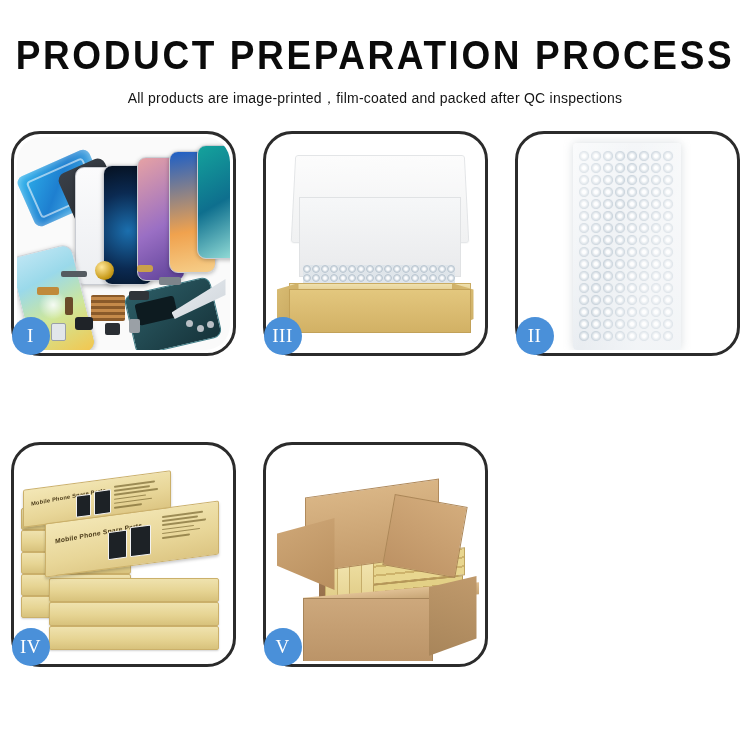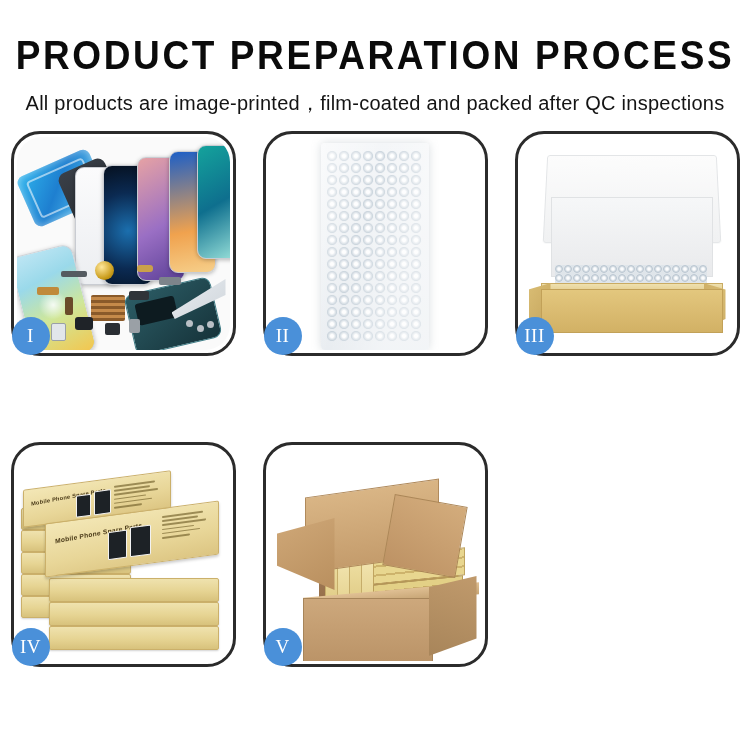--- a/index.html
+++ b/index.html
@@ -12,21 +12,21 @@
 
   
   .header{padding-top:34px;text-align:center;}
   .title{
     font-family:"Liberation Sans",sans-serif;
     font-size:37px;font-weight:700;color:#0b0b0b;
     letter-spacing:2.6px;line-height:1;white-space:nowrap;
     transform:scaleY(1.12);transform-origin:center top;
   }
   .subtitle{
-    margin-top:19px;font-size:20px;color:#141414;
+    margin-top:19px;font-size:14px;color:#141414;
     letter-spacing:.25px;white-space:nowrap;font-weight:400;
   }
 
   
   .grid{
     position:absolute;left:0;top:131px;width:750px;
     display:grid;grid-template-columns:repeat(3,225px);
     grid-template-rows:225px 225px;
     column-gap:27px;row-gap:86px;
     justify-content:center;
@@ -381,40 +381,40 @@
         <div class="screws">
             <span></span>
             <span></span>
             <span></span>
           </div>
       </div>
       <div class="badge">I</div>
     </div>
 
     <div class="panel">
-      <div class="shot p2">
-        <div class="bwrap">
-          <div class="bubbles"></div>
-          <div class="bsheen"></div>
-        </div>
-      </div>
-      <div class="badge">II</div>
-    </div>
-
-    <div class="panel">
       <div class="shot p3">
         <div class="m_lidback"></div>
         <div class="m_inner"></div>
         <div class="m_bubble"></div>
         <div class="m_rim"></div>
         <div class="m_left"></div>
         <div class="m_right"></div>
         <div class="m_front"></div>
       </div>
       <div class="badge">III</div>
+    </div>
+
+    <div class="panel">
+      <div class="shot p2">
+        <div class="bwrap">
+          <div class="bubbles"></div>
+          <div class="bsheen"></div>
+        </div>
+      </div>
+      <div class="badge">II</div>
     </div>
 
     <div class="panel">
       <div class="shot p4">
         <div class="stack">
           <div class="kbox l1"></div>
           <div class="kbox l2"></div>
           <div class="kbox l3"></div>
           <div class="kbox l4"></div>
           <div class="kbox l5"></div>

